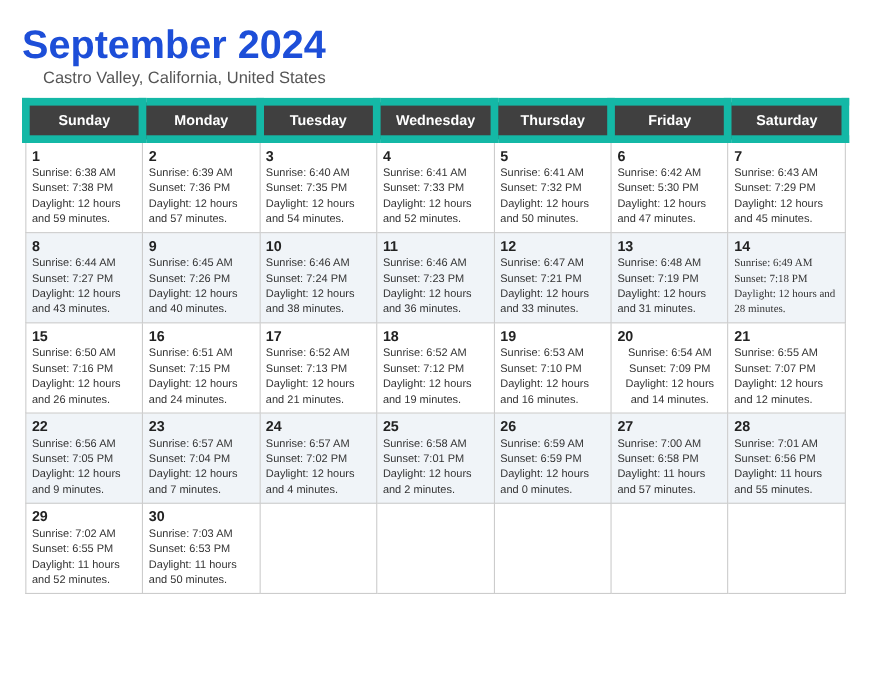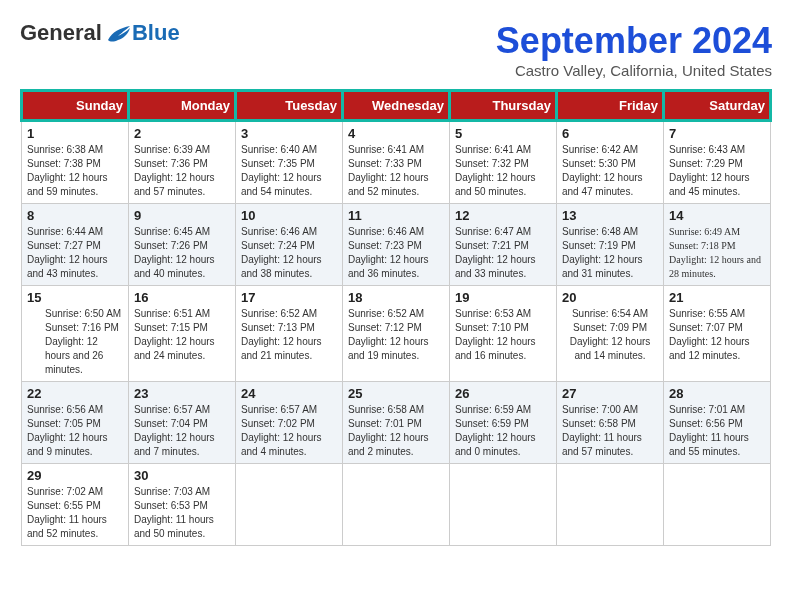--- a/index.html
+++ b/index.html
@@ -46,27 +46,27 @@
     .location-title {
       font-size: 15px;
       color: #555;
     }
     .calendar {
       width: 100%;
       border-collapse: collapse;
       font-size: 11px;
     }
     .calendar th {
-      background-color: #b91c1c;
+      background-color: #404040;
       color: #fff;
       padding: 6px 4px;
-      text-align: right;
+      text-align: center;
       font-size: 13px;
       font-weight: bold;
-      border: 3px solid #14b8a6;
+      border: 7px solid #14b8a6;
     }
     .calendar td {
       border: 1px solid #ccc;
       padding: 4px 5px;
       vertical-align: top;
       width: 107px;
       height: 80px;
       background: #fff;
     }
     .calendar tr:nth-child(even) td {
@@ -85,30 +85,20 @@
       line-height: 1.4;
     }
     .empty-cell {
       background: #fff !important;
     }
   </style>
 </head>
 <body>
 
 <div class="header-area">
-  <div class="logo">
-    <div class="logo-text">
-      <span class="logo-general">General</span>
-      <svg class="logo-bird" viewBox="0 0 28 22" fill="none">
-        <path d="M4 18 C8 10, 16 6, 26 4 C22 8, 18 10, 14 14 C18 12, 22 10, 26 6 C24 12, 20 16, 14 18 C10 20, 6 20, 4 18Z" fill="#1a6bb5"></path>
-        <path d="M8 16 C10 14, 14 12, 18 10" stroke="#1a6bb5" stroke-width="1.5" fill="none"></path>
-      </svg>
-      <span class="logo-blue">Blue</span>
-    </div>
-  </div>
   <div class="title-area">
     <div class="month-title">September 2024</div>
     <div class="location-title">Castro Valley, California, United States</div>
   </div>
 </div>
 
 <table class="calendar">
   <thead>
     <tr>
       <th>Sunday</th>
@@ -205,21 +195,21 @@
         <td>
           <span class="day-num">14</span>
           <div class="day-info" style="white-space: pre-line; font-family: Liberation Serif, serif;">Sunrise: 6:49 AM
 Sunset: 7:18 PM
 Daylight: 12 hours and 28 minutes.</div>
         </td>
       </tr>
       <tr>
         <td>
           <span class="day-num">15</span>
-          <div class="day-info" style="white-space: pre-line; margin-left: 18px;">Sunrise: 6:50 AM
+          <div class="day-info" style="white-space: pre-line;">Sunrise: 6:50 AM
 Sunset: 7:16 PM
 Daylight: 12 hours and 26 minutes.</div>
         </td>
         <td>
           <span class="day-num">16</span>
           <div class="day-info" style="white-space: pre-line;">Sunrise: 6:51 AM
 Sunset: 7:15 PM
 Daylight: 12 hours and 24 minutes.</div>
         </td>
         <td>

